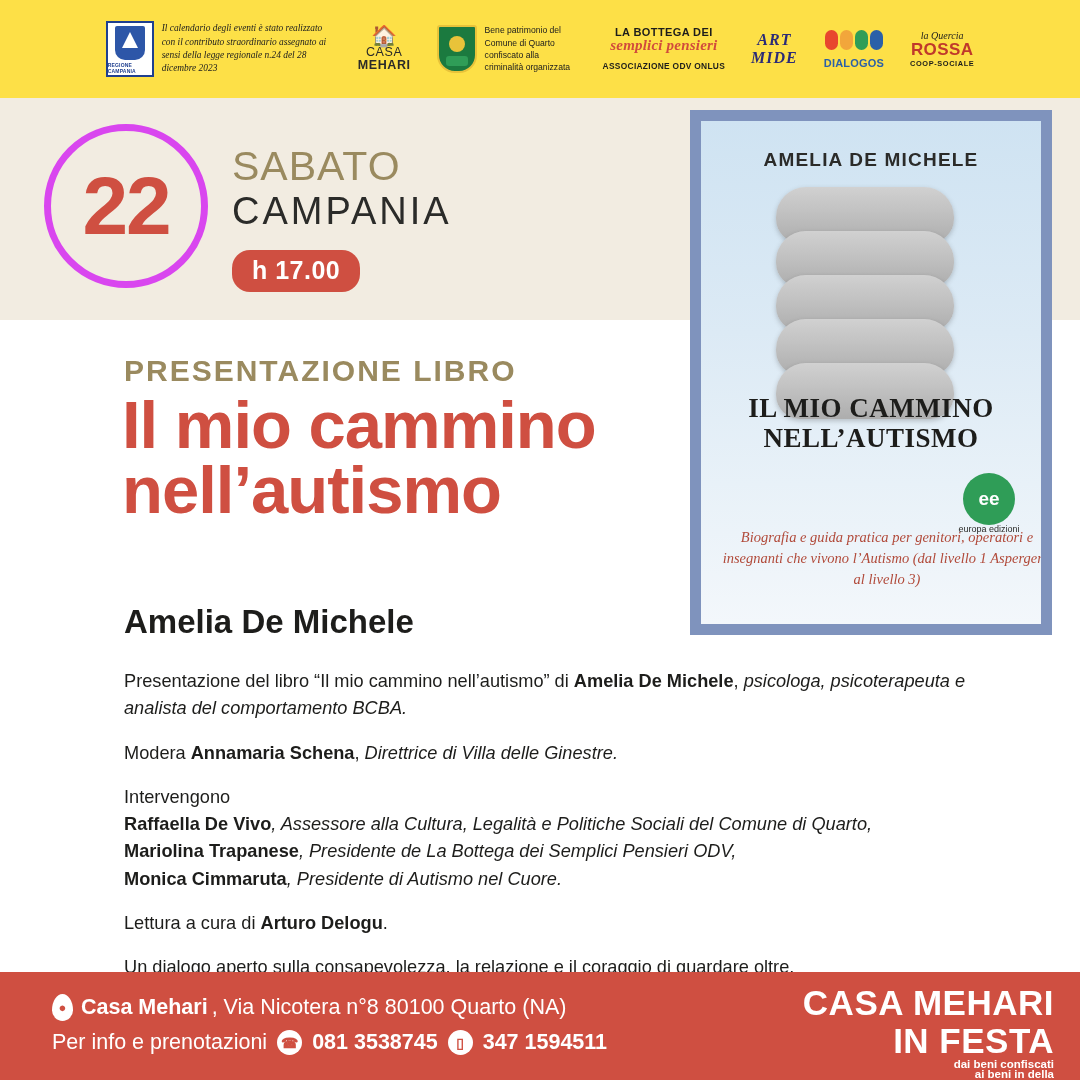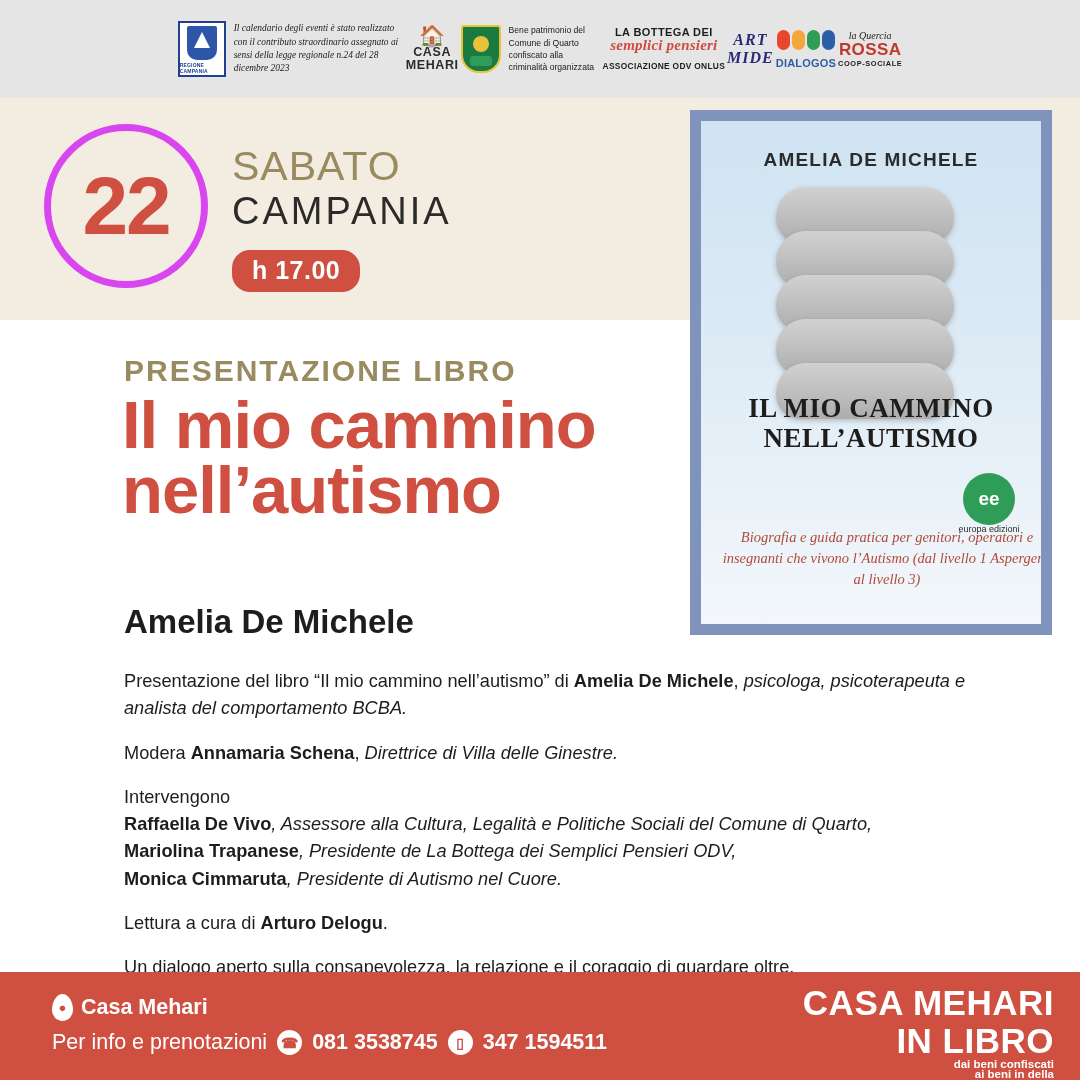--- a/index.html
+++ b/index.html
@@ -7,23 +7,23 @@
   body {
     font-family: "Liberation Sans", sans-serif;
     background: #ffffff;
     position: relative;
     overflow: hidden;
   }
 
   
   .logo-bar {
     position: absolute; left: 0; top: 0; width: 1080px; height: 98px;
-    background: #e5e5e5;
+    background: #fde047;
     display: flex; align-items: center; justify-content: center;
-    gap: 2px;
+    gap: 26px;
   }
   .logo-cell { display: flex; align-items: center; gap: 8px; }
 
   .regione-logo {
     width: 48px; height: 56px; background: #ffffff;
     border: 2px solid #1f3f8f;
     display: flex; flex-direction: column; align-items: center; justify-content: flex-start;
     padding-top: 3px;
   }
   .regione-shield {
@@ -39,21 +39,21 @@
   .regione-cap { font-size: 5px; color: #1f3f8f; font-weight: bold; letter-spacing: .2px; margin-top: 2px;}
 
   .legal-text {
     font-family: "Liberation Serif", serif;
     font-style: italic; font-size: 9.4px; line-height: 1.42; color: #20201e;
     max-width: 170px;
   }
 
   .casa-mehari-logo { text-align: center; color: #2b2b29; }
   .cm-icon { font-size: 21px; line-height: 20px; letter-spacing: -1px; }
-  .cm-txt1 { font-size: 12.5px; font-weight: bold; letter-spacing: .6px; line-height: 13px; text-align: center;}
+  .cm-txt1 { font-size: 12.5px; font-weight: normal; letter-spacing: .6px; line-height: 13px; text-align: center;}
   .cm-txt2 { font-size: 12.5px; font-weight: bold; letter-spacing: .6px; line-height: 13px;}
 
   .comune-crest {
     width: 40px; height: 48px;
     background: #1b7a3f; border: 2px solid #e8c33a;
     border-radius: 3px 3px 18px 18px;
     position: relative;
   }
   .comune-crest:before{
     content:""; position:absolute; left:50%; top:9px; transform:translateX(-50%);
@@ -320,27 +320,28 @@
   <p>
     <span>Lettura a cura di </span><span class="b">Arturo Delogu</span><span>.</span>
   </p>
   <p>Un dialogo aperto sulla consapevolezza, la relazione e il coraggio di guardare oltre.</p>
 </div>
 
 <div class="footer">
   <div class="foot-line1">
     <span class="pin-icon">●</span>
     <span class="fb">Casa Mehari</span>
+    <span style="margin-left:-4px">, Via Nicotera n°8 80100 Quarto (NA)</span>
   </div>
   <div class="foot-line2">
     <span>Per info e prenotazioni</span>
     <span class="phone-icon">☎</span>
     <span class="fb">081 3538745</span>
     <span class="mobile-icon">▯</span>
     <span class="fb">347 1594511</span>
   </div>
   <div class="brand">
     <div class="brand-l1">CASA MEHARI</div>
-    <div class="brand-l2">IN LIBRO</div>
+    <div class="brand-l2">IN FESTA</div>
     <div class="brand-tag">dai beni confiscati</div>
     <div class="brand-tag">ai beni in della</div>
   </div>
 </div>
 
 </body></html>

